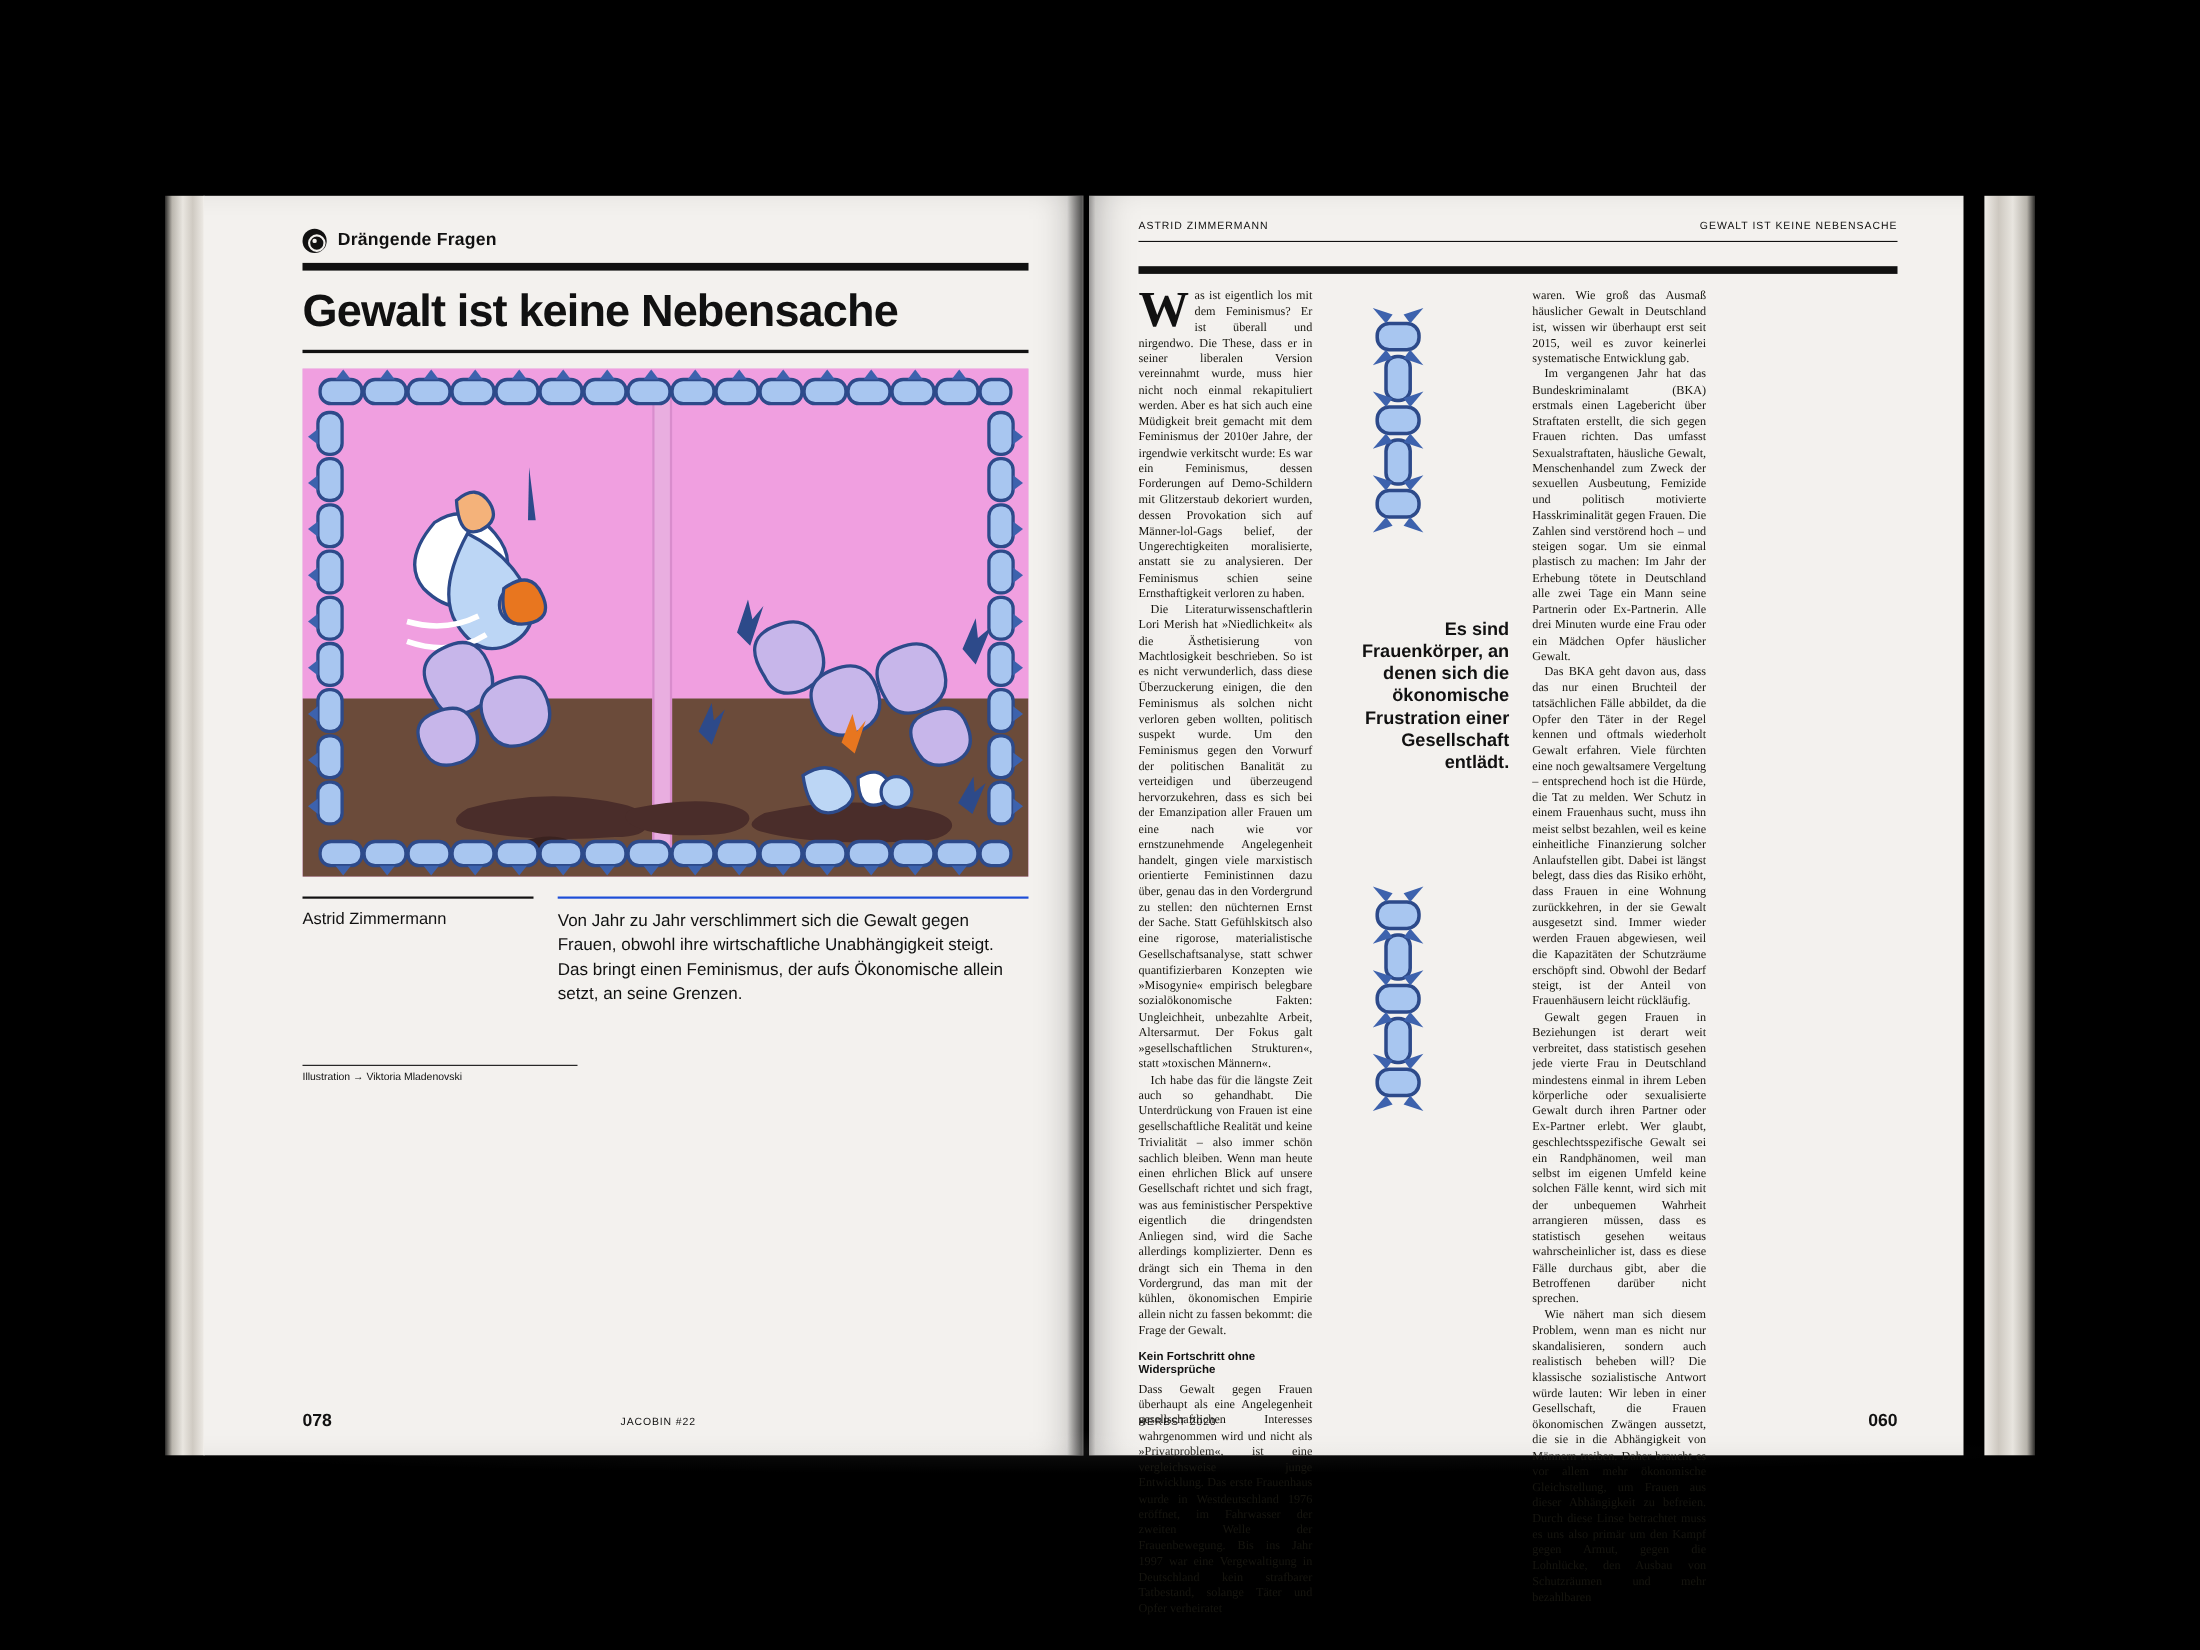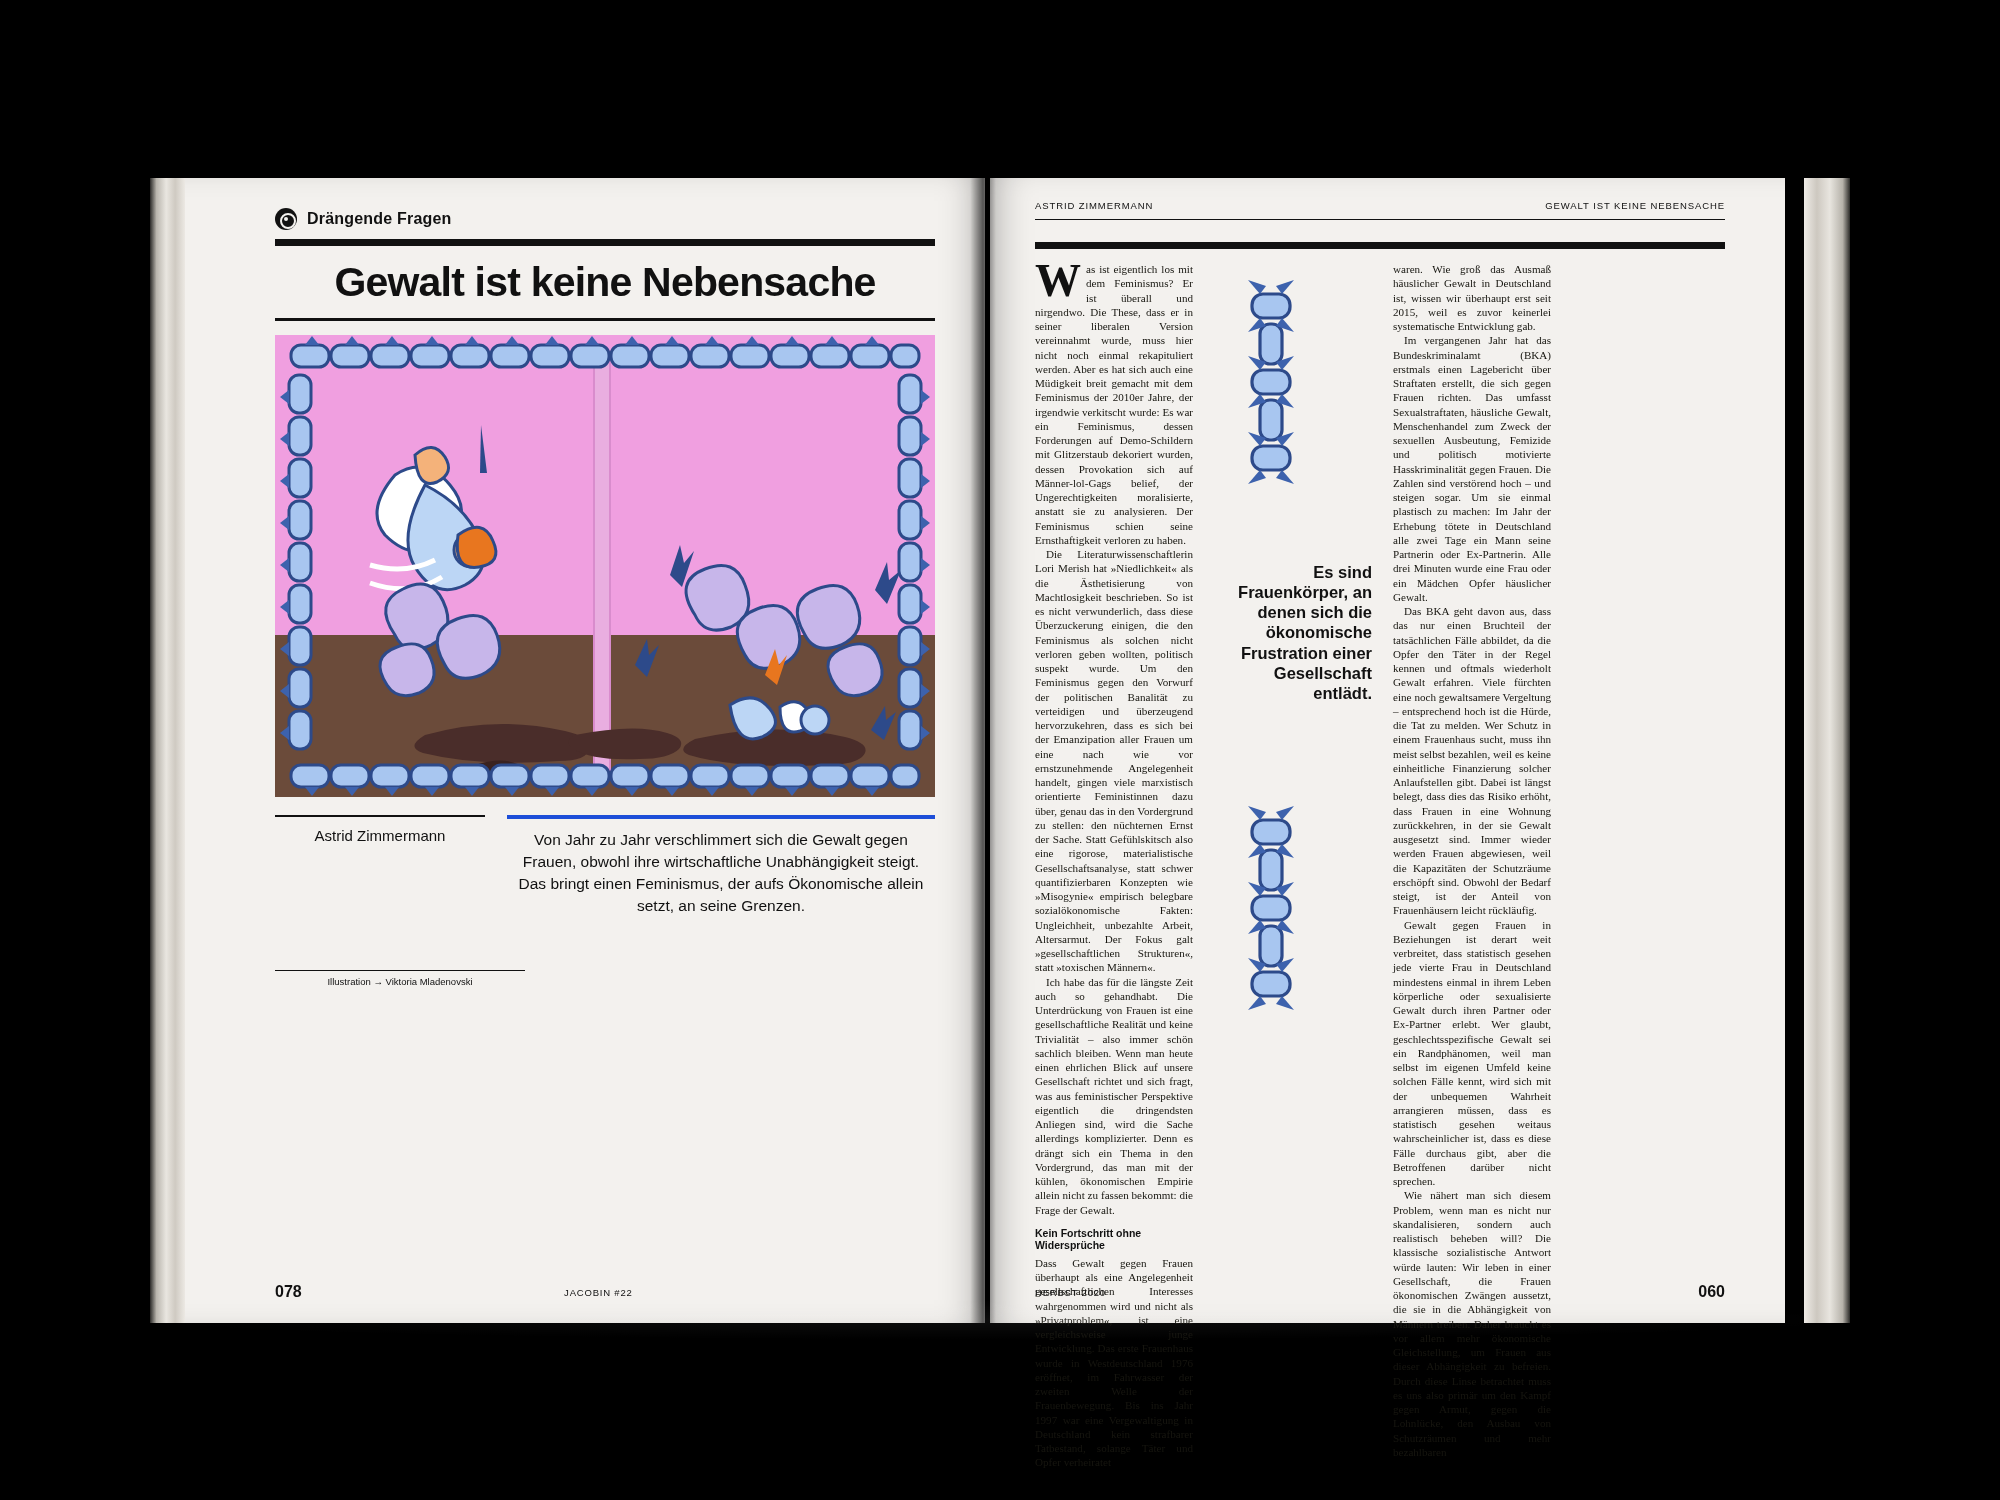--- a/index.html
+++ b/index.html
@@ -4,21 +4,21 @@
 <style>
   html,body{margin:0;padding:0;background:#000;}
   body{width:2000px;height:1500px;overflow:hidden;font-family:"Liberation Serif",serif;}
 
   .stage{position:relative;width:2000px;height:1500px;background:#000;}
 
   
   .book{position:absolute;left:150px;top:178px;width:1700px;height:1145px;}
 
   .page{position:absolute;top:0;bottom:0;background:#f3f1ee;}
-  .page-left{left:35px;width:800px;box-shadow:inset -28px 0 40px -26px rgba(0,0,0,.45);text-align:center;}
+  .page-left{left:35px;width:800px;box-shadow:inset -28px 0 40px -26px rgba(0,0,0,.45);}
   .page-right{left:840px;width:795px;box-shadow:inset 26px 0 40px -26px rgba(0,0,0,.40);}
 
   
   .edge{position:absolute;top:0;bottom:0;}
   .edge-left{left:0;width:36px;background:linear-gradient(90deg,#2b2a28 0%, #b9b5ad 18%, #e9e6e0 45%, #cfcac2 70%, #efece7 100%);}
   .edge-right{right:0;width:46px;background:linear-gradient(270deg,#2b2a28 0%, #b6b2aa 16%, #e8e5df 44%, #cdc8c0 72%, #efece7 100%);}
 
   .gutter{position:absolute;left:820px;top:0;bottom:0;width:26px;
     background:linear-gradient(90deg, rgba(0,0,0,0.0) 0%, rgba(0,0,0,.45) 42%, rgba(0,0,0,.55) 50%, rgba(0,0,0,.40) 60%, rgba(0,0,0,0) 100%);}
 
@@ -40,21 +40,21 @@
     letter-spacing:-0.8px;color:#111;margin-top:14px;margin-bottom:14px;}
 
   
   .illo{position:relative;width:660px;height:462px;background:#e9aee0;overflow:hidden;}
   .illo-bg-top{position:absolute;left:0;top:0;right:0;height:300px;background:#f09fe0;}
   .illo-floor{position:absolute;left:0;top:300px;right:0;bottom:0;background:#6b4b3a;}
   .wall-divider{position:absolute;left:318px;top:26px;width:14px;bottom:26px;background:#e9aee0;border-left:2px solid #d98ccd;border-right:2px solid #d98ccd;}
 
   .byline-row{display:flex;gap:22px;margin-top:18px;}
   .byline-name{font-family:"Liberation Sans",sans-serif;font-size:15px;color:#111;width:210px;flex:0 0 210px;border-top:2px solid #111;padding-top:10px;}
-  .standfirst{font-family:"Liberation Sans",sans-serif;font-size:15.5px;line-height:1.42;color:#111;border-top:4px solid #1d4ed8;padding-top:10px;flex:1;}
+  .standfirst{font-family:"Liberation Sans",sans-serif;font-size:15.5px;line-height:1.42;color:#111;border-top:2px solid #1d4ed8;padding-top:10px;flex:1;}
 
   .credit{margin-top:53px;font-family:"Liberation Sans",sans-serif;font-size:9.5px;color:#111;border-top:1.5px solid #111;padding-top:5px;width:250px;}
   .credit .arrow{color:#111;}
 
   .foot-left{position:absolute;left:90px;bottom:22px;width:660px;display:flex;justify-content:space-between;align-items:center;}
   .folio{font-family:"Liberation Sans",sans-serif;font-weight:700;font-size:16px;color:#111;}
   .foot-center{font-family:"Liberation Sans",sans-serif;font-size:9.5px;letter-spacing:.8px;color:#111;}
 
   
   .rp{position:absolute;left:45px;top:22px;width:690px;}

